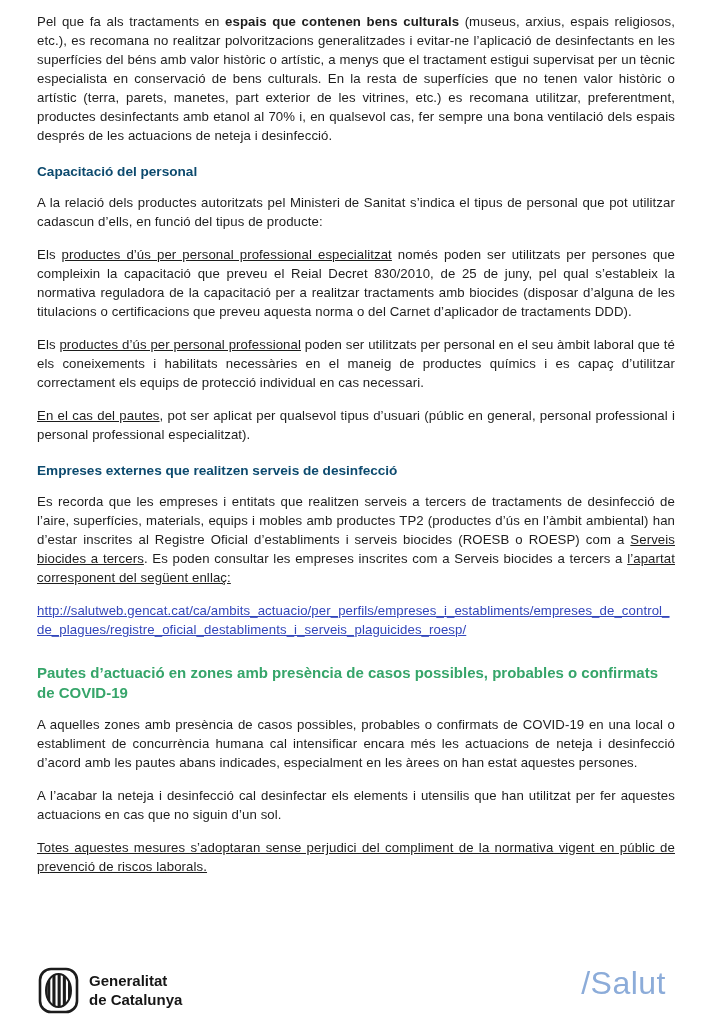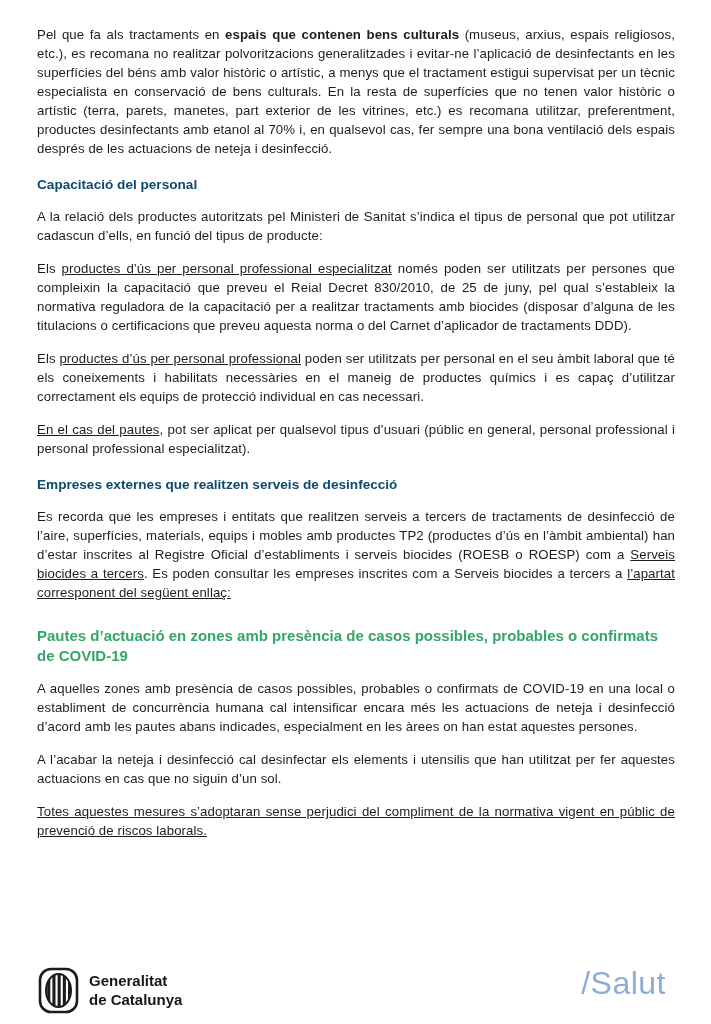--- a/index.html
+++ b/index.html
@@ -12,21 +12,21 @@
     position: relative;
     overflow: hidden;
   }
   .page {
     position: absolute;
     top: 12px;
     left: 37px;
     right: 36px;
   }
   .para {
-    margin: 13px 0 14px 0;
+    margin: 0 0 14px 0;
     font-size: 13.2px;
     line-height: 19px;
     text-align: justify;
     letter-spacing: 0.1px;
   }
   .para .bold { font-weight: bold; }
   .para .underline { text-decoration: underline; }
   .h-green {
     color: var(--green, #36A56A);
     font-size: 15px;
@@ -89,20 +89,21 @@
 
 <div class="page">
     <p class="para"><span>Pel que fa als tractaments en </span><span class="bold">espais que contenen bens culturals</span><span> (museus, arxius, espais religiosos, etc.), es recomana no realitzar polvoritzacions generalitzades i evitar-ne l’aplicació de desinfectants en les superfícies del béns amb valor històric o artístic, a menys que el tractament estigui supervisat per un tècnic especialista en conservació de bens culturals. En la resta de superfícies que no tenen valor històric o artístic (terra, parets, manetes, part exterior de les vitrines, etc.) es recomana utilitzar, preferentment, productes desinfectants amb etanol al 70% i, en qualsevol cas, fer sempre una bona ventilació dels espais després de les actuacions de neteja i desinfecció.</span></p>
     <h3 class="h-sub">Capacitació del personal</h3>
     <p class="para"><span>A la relació dels productes autoritzats pel Ministeri de Sanitat s’indica el tipus de personal que pot utilitzar cadascun d’ells, en funció del tipus de producte:</span></p>
     <p class="para"><span>Els </span><span class="underline">productes d’ús per personal professional especialitzat</span><span> només poden ser utilitzats per persones que compleixin la capacitació que preveu el Reial Decret 830/2010, de 25 de juny, pel qual s’estableix la normativa reguladora de la capacitació per a realitzar tractaments amb biocides (disposar d’alguna de les titulacions o certificacions que preveu aquesta norma o del Carnet d’aplicador de tractaments DDD).</span></p>
     <p class="para"><span>Els </span><span class="underline">productes d’ús per personal professional</span><span> poden ser utilitzats per personal en el seu àmbit laboral que té els coneixements i habilitats necessàries en el maneig de productes químics i es capaç d’utilitzar correctament els equips de protecció individual en cas necessari.</span></p>
     <p class="para"><span class="underline">En el cas del pautes</span><span>, pot ser aplicat per qualsevol tipus d’usuari (públic en general, personal professional i personal professional especialitzat).</span></p>
     <h3 class="h-sub">Empreses externes que realitzen serveis de desinfecció</h3>
     <p class="para"><span>Es recorda que les empreses i entitats que realitzen serveis a tercers de tractaments de desinfecció de l’aire, superfícies, materials, equips i mobles amb productes TP2 (productes d’ús en l’àmbit ambiental) han d’estar inscrites al Registre Oficial d’establiments i serveis biocides (ROESB o ROESP) com a </span><span class="underline">Serveis biocides a tercers</span><span>. Es poden consultar les empreses inscrites com a Serveis biocides a tercers a </span><span class="underline">l’apartat corresponent del següent enllaç:</span></p>
+    <p class="para link-para"><a href="#" class="doc-link">http://salutweb.gencat.cat/ca/ambits_actuacio/per_perfils/empreses_i_establiments/empreses_de_control_de_plagues/registre_oficial_destabliments_i_serveis_plaguicides_roesp/</a></p>
     <h2 class="h-green">Pautes d’actuació en zones amb presència de casos possibles, probables o confirmats de COVID-19</h2>
     <p class="para"><span>A aquelles zones amb presència de casos possibles, probables o confirmats de COVID-19 en una local o establiment de concurrència humana cal intensificar encara més les actuacions de neteja i desinfecció d’acord amb les pautes abans indicades, especialment en les àrees on han estat aquestes persones.</span></p>
     <p class="para"><span>A l’acabar la neteja i desinfecció cal desinfectar els elements i utensilis que han utilitzat per fer aquestes actuacions en cas que no siguin d’un sol.</span></p>
     <p class="para"><span class="underline">Totes aquestes mesures s’adoptaran sense perjudici del compliment de la normativa vigent en públic de prevenció de riscos laborals.</span></p>
   </div>
 
 <div class="footer">
   <div class="gencat">
     <svg class="gencat-logo" width="41" height="47" viewBox="0 0 41 47" aria-hidden="true">
       <rect x="2" y="2" width="37" height="43" rx="11" ry="11" fill="none" stroke="#1c1c1c" stroke-width="2.6"></rect>

